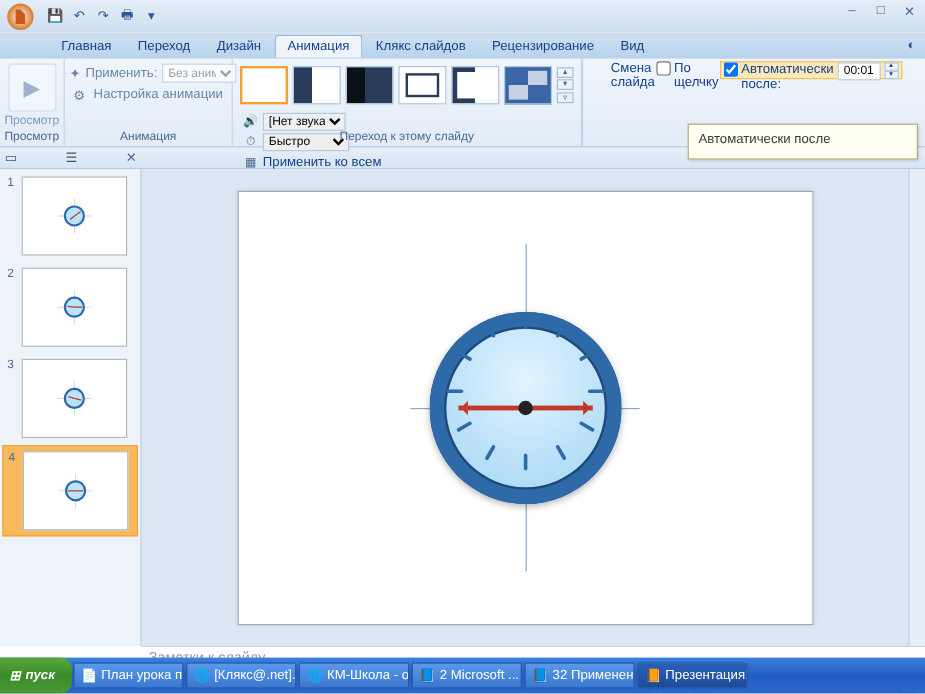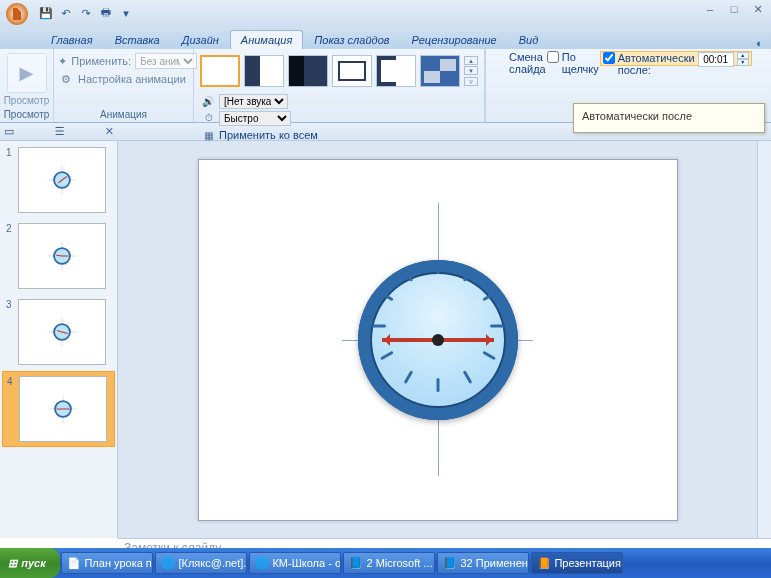--- a/index.html
+++ b/index.html
@@ -9,21 +9,21 @@
 .titlebar { height:27px; background:linear-gradient(#e4edf8,#cfdff0); display:flex; align-items:center; position:relative; }
 .officebtn { width:34px; height:27px; display:flex; align-items:center; justify-content:center; }
 .officebtn svg { width:24px; height:24px; }
 .qat { display:flex; gap:4px; margin-left:4px; }
 .qat span { width:16px; height:16px; display:flex; align-items:center; justify-content:center; color:#2a5a95; }
 .title { position:absolute; left:0; right:0; text-align:center; color:#3a6aa5; font-size:12px; pointer-events:none; }
 .winctrl { position:absolute; right:4px; top:2px; display:flex; gap:6px; }
 .winctrl span { width:18px; height:14px; display:flex; align-items:center; justify-content:center; color:#4a6a95; font-size:11px; }
 
 
-.tabs { height:22px; background:linear-gradient(#cfe0f0,#b9d3ec); display:flex; align-items:flex-end; padding-left:40px;font-style:italic; }
+.tabs { height:22px; background:linear-gradient(#cfe0f0,#b9d3ec); display:flex; align-items:center; padding-left:40px; }
 .tab { padding:3px 10px; color:#15428b; cursor:pointer; border:1px solid transparent; border-bottom:none; }
 .tab.active { background:#eff4fa; border-color:#9ab8dd; border-radius:3px 3px 0 0; }
 .ribbonhelp { margin-left:auto; margin-right:8px; display:flex; gap:8px; }
 
 
 .ribbon { height:74px; background:linear-gradient(#eff5fb,#e2ecf7); border-bottom:1px solid #9ab8dd; display:flex; }
 .group { border-right:1px solid #c3d5ea; padding:2px 4px; display:flex; flex-direction:column; position:relative; }
 .group-label { font-size:10px; color:#4a6a95; text-align:center; position:absolute; bottom:2px; left:0; right:0; }
 
 .g-preview { width:54px; align-items:center; }
@@ -140,24 +140,24 @@
   </div>
   <div class="winctrl">
     <span>–</span>
     <span>□</span>
     <span>✕</span>
   </div>
 </div>
 
 <div class="tabs">
   <div class="tab">Главная</div>
-  <div class="tab">Вставка</div>
+  <div class="tab">Переход</div>
   <div class="tab">Дизайн</div>
   <div class="tab active">Анимация</div>
-  <div class="tab">Показ слайдов</div>
+  <div class="tab">Клякс слайдов</div>
   <div class="tab">Рецензирование</div>
   <div class="tab">Вид</div>
   <div class="ribbonhelp">
     <span style="color:#2a5a95">◐</span>
   </div>
 </div>
 
 <div class="ribbon">
   <div class="group g-preview">
     <div class="btn-lg">▶</div>
@@ -199,20 +199,21 @@
         </div>
       <div class="r">
           <span class="ic">⏱</span>
           <select style="width:72px"><option>Быстро</option></select>
         </div>
       <div class="r">
           <span class="ic">▦</span>
           <span>Применить ко всем</span>
         </div>
     </div>
+    <div class="group-label">Переход к этому слайду</div>
   </div>
   <div class="group g-change" style="border-left:1px solid #c3d5ea">
     <div class="hdr">Смена слайда</div>
     <label>
         <input type="checkbox" style="">
         <span>По щелчку</span>
       </label>
     <label style="background:#fce8b8;border:1px solid #f2c05a;padding:0 2px">
         <input type="checkbox" checked="" style="">
         <span>Автоматически после:</span> 

